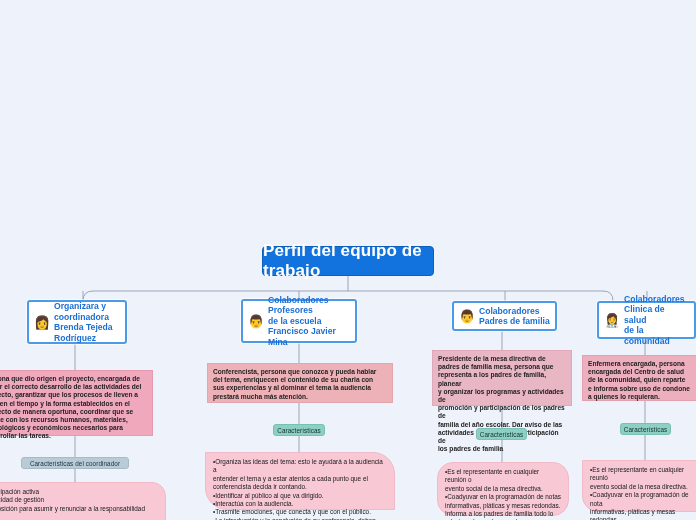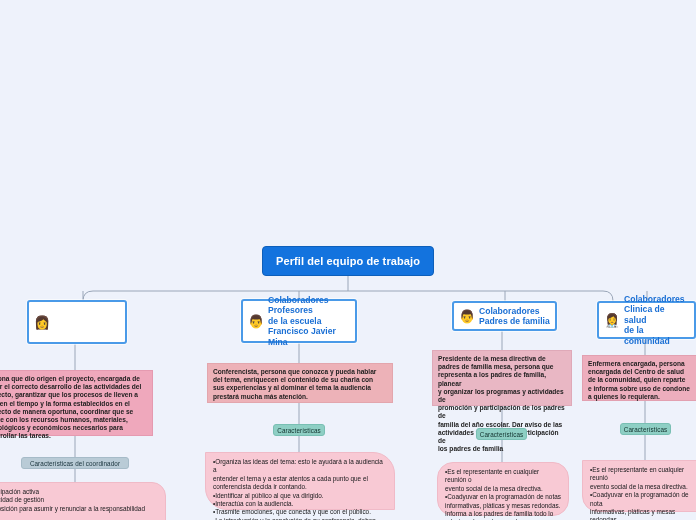--- a/index.html
+++ b/index.html
@@ -16,21 +16,21 @@
   
   .root{
     position:absolute;
     left:262px;top:246px;
     width:172px;height:30px;
     background:#1373de;
     border:1px solid #0d5fba;
     border-radius:4px;
     display:flex;align-items:center;justify-content:center;
     color:#ffffff;
-    font-size:11px;font-weight:bold;
+    font-size:17px;font-weight:bold;
     letter-spacing:.1px;
     box-sizing:border-box;
   }
 
   
   .branch{
     position:absolute;
     background:#ffffff;
     border:2px solid #4a9ae8;
     border-radius:3px;
@@ -153,20 +153,24 @@
       <path d="M645,435 L645,460"></path>
     </g>
   </svg>
 
   <div class="root">
     <span>Perfil del equipo de trabajo</span>
   </div>
 
   <div class="branch" id="b1">
     <span class="avatar">👩</span>
+    <span class="btext">Organizara y
+coordinadora
+Brenda Tejeda
+Rodríguez</span>
   </div>
 
   <div class="branch" id="b2">
     <span class="avatar">👨</span>
     <span class="btext">Colaboradores
 Profesores
 de la escuela
 Francisco Javier Mina</span>
   </div>
 

